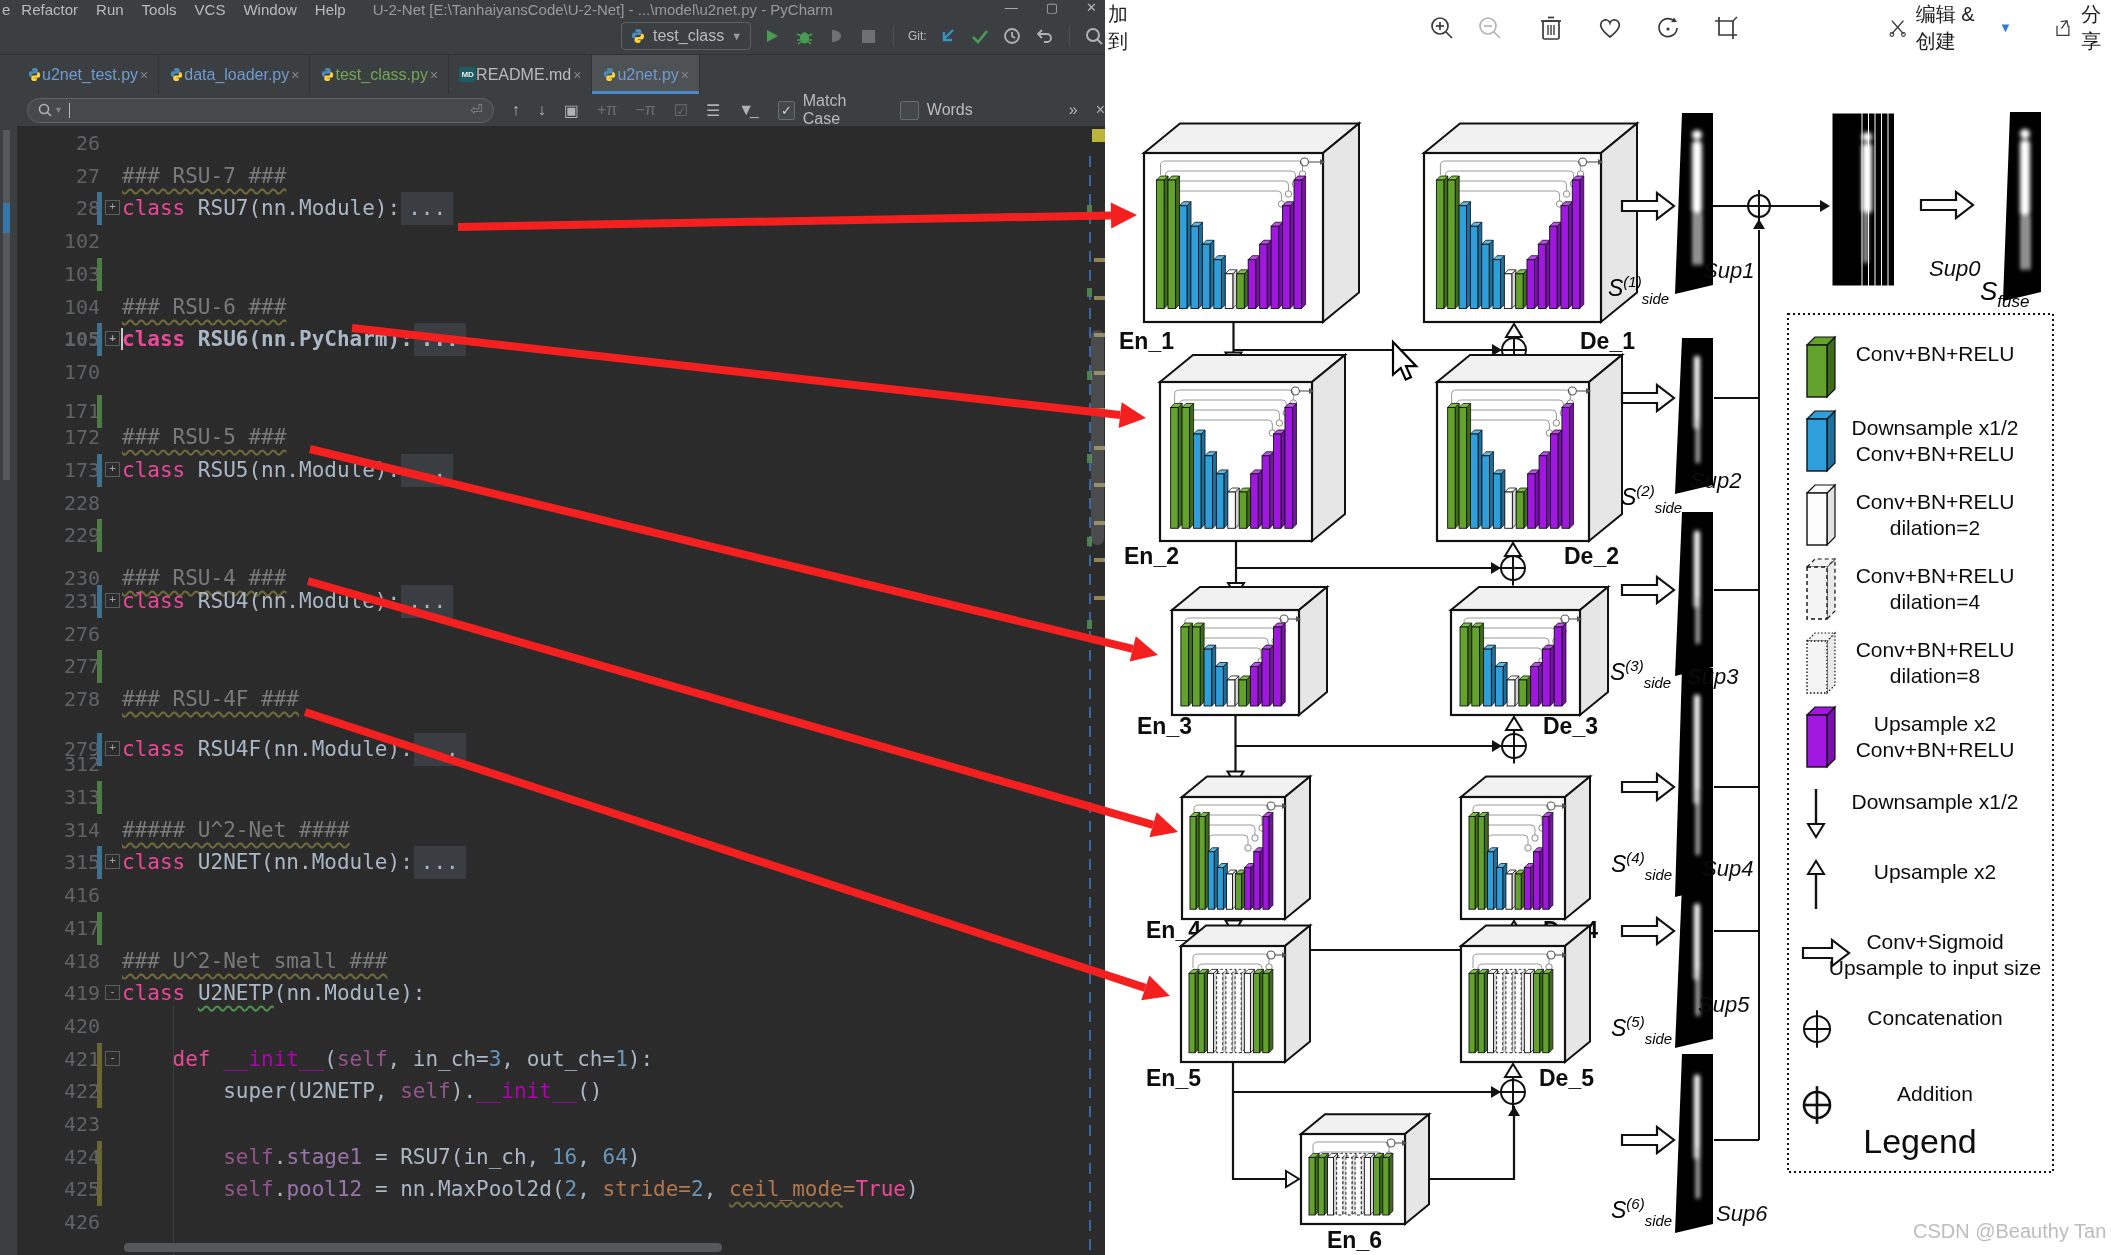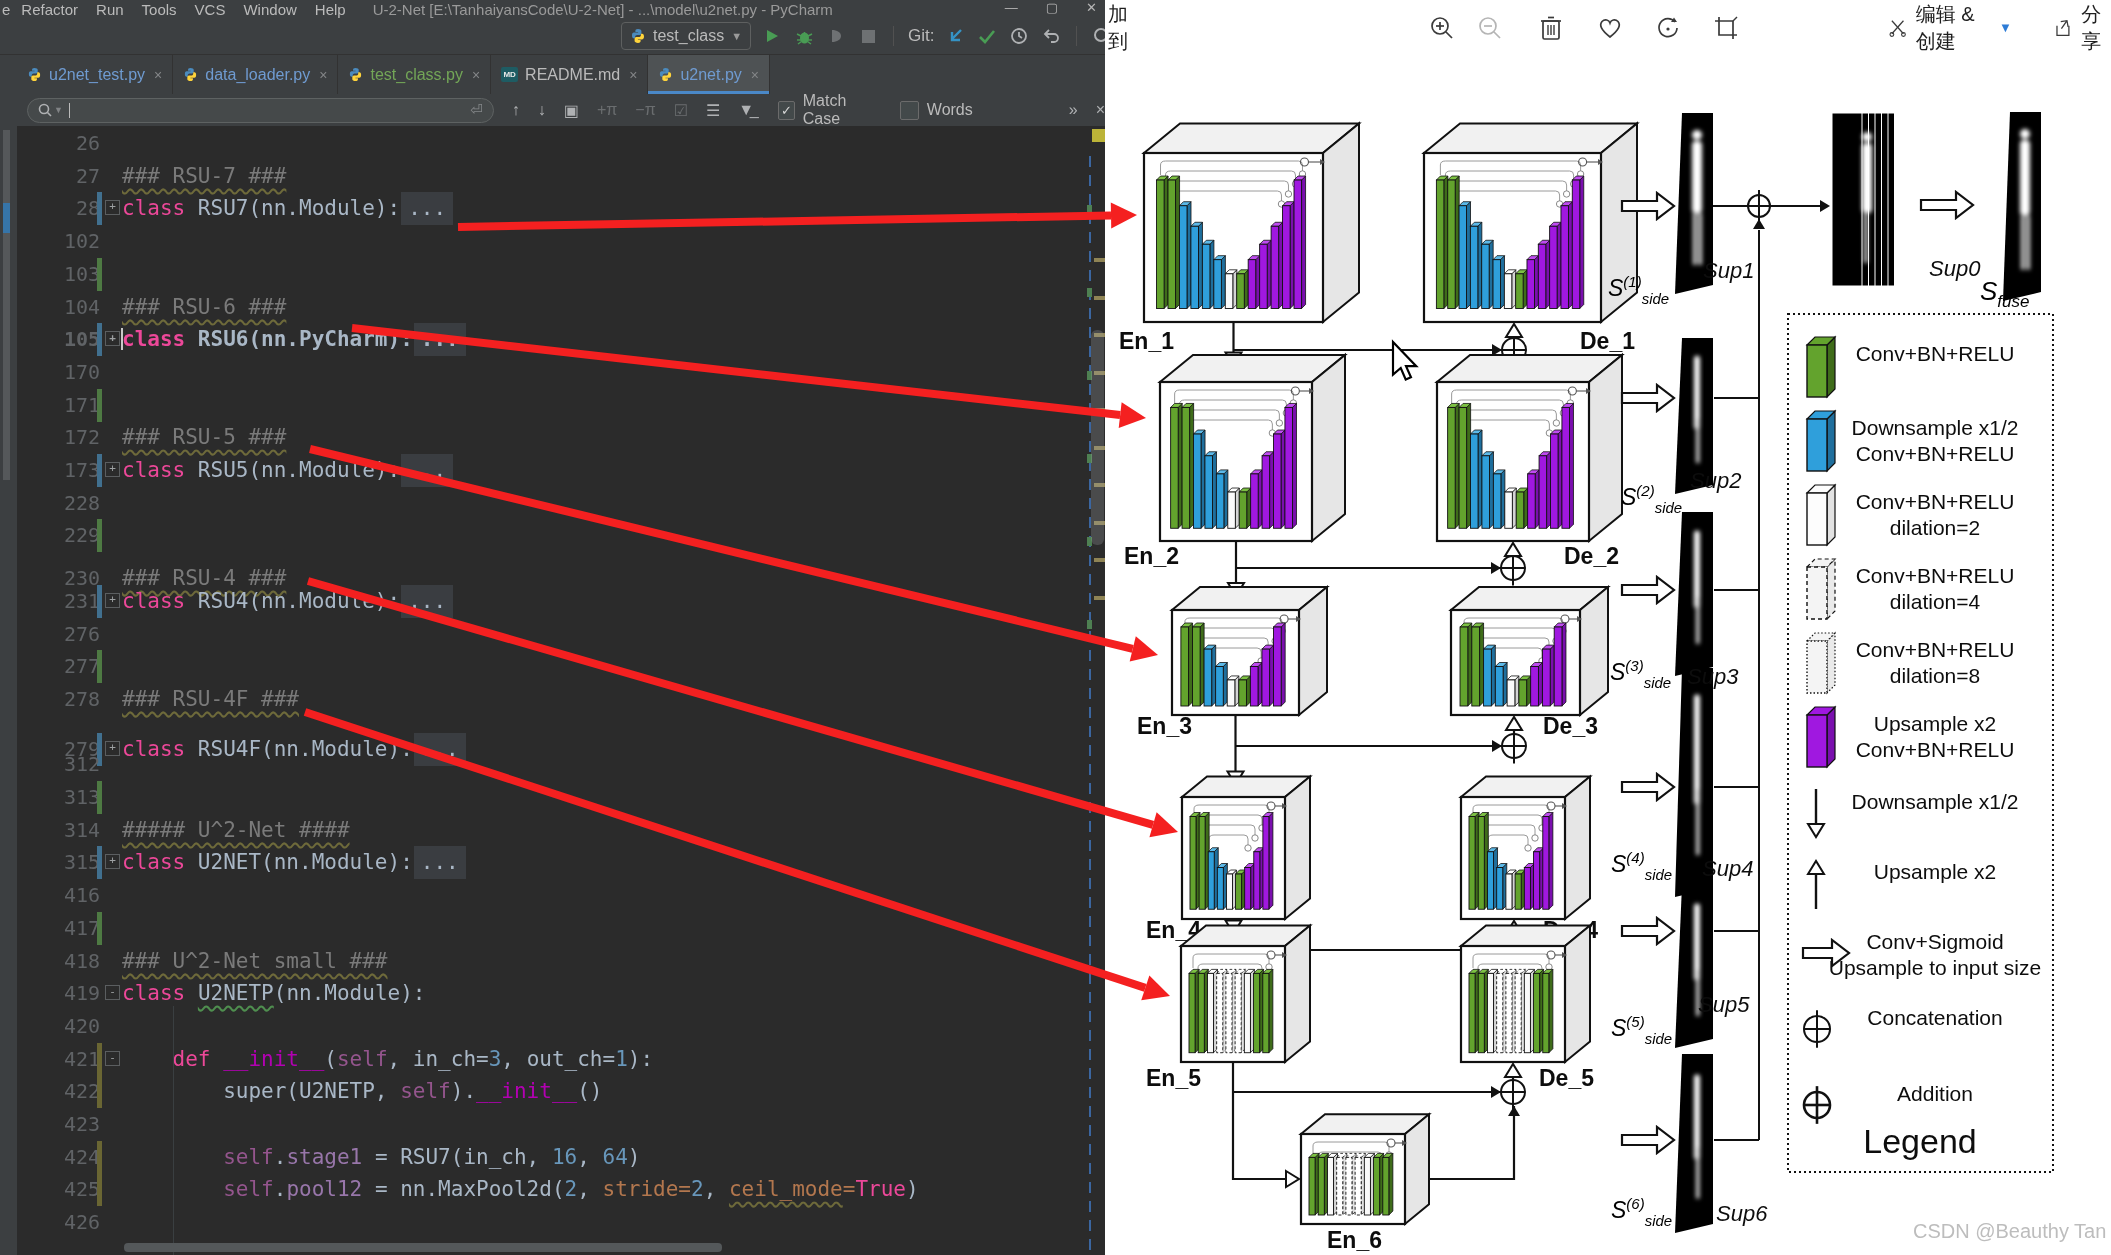--- a/index.html
+++ b/index.html
@@ -12,25 +12,25 @@
   .menu-item{padding:0 9px;white-space:nowrap;}
   #win-title{color:#9a9a9a;margin-left:18px;white-space:nowrap;}
   #win-btns{position:absolute;right:8px;top:0;display:flex;gap:28px;color:#b6b6b6;font-size:13px;}
   #toolbar{position:absolute;left:0;top:18px;width:100%;height:36px;background:#3c3f41;
            border-bottom:1px solid #323232;}
   #run-cluster{position:absolute;left:608px;top:4px;display:flex;align-items:center;gap:10px;padding-left:13px;}
   #run-config{display:flex;align-items:center;gap:7px;border:1px solid #5e6060;border-radius:4px;
               padding:2px 8px;color:#bbbbbb;font-size:16px;height:22px;}
   .tb-icon{width:22px;height:22px;display:flex;align-items:center;justify-content:center;}
   .tb-sep{width:1px;height:20px;background:#515151;margin:0 4px;}
-  #git-label{color:#bbbbbb;font-size:17px;}
+  #git-label{color:#bbbbbb;font-size:12px;}
   
   #tabbar{position:absolute;left:17px;top:55px;width:1088px;height:39px;background:#3c3f41;
           display:flex;align-items:stretch;border-bottom:1px solid #323232;}
-  .tab{display:flex;align-items:center;gap:7px;padding:0 10px;font-size:16px;color:#bbbbbb;
+  .tab{display:flex;align-items:center;padding:0 10px;font-size:16px;color:#bbbbbb;
        border-right:1px solid #323232;position:relative;}
   .tab.active{background:#4e5254;}
   .tab.active:after{content:"";position:absolute;left:0;right:0;bottom:-1px;height:4px;background:#4a88c7;}
   .tab .close{color:#848688;font-size:14px;margin-left:2px;}
   .md-badge{width:17px;height:15px;background:#1e5c63;color:#e8e8e8;font-size:8px;font-weight:bold;
             display:flex;align-items:center;justify-content:center;border-radius:2px;}
   
   #findbar{position:absolute;left:17px;top:94px;width:1088px;height:32px;background:#3c3f41;
            display:flex;align-items:center;border-bottom:1px solid #2b2b2b;}
   #find-field{position:relative;margin-left:10px;width:512px;height:23px;background:#45494a;
@@ -245,21 +245,21 @@
   <div id="editor">
     <div id="code-lines">
         <div class="code-line" style="top: 1px;"><span class="ln">26</span><span class="code-text"></span></div>
         <div class="code-line" style="top: 33.7px;"><span class="ln">27</span><span class="code-text"><span class="tk-c">### RSU-7 ###</span></span></div>
         <div class="code-line" style="top: 66.4px;"><span class="ln">28</span><span class="vcs vcs-m"></span><span class="fold-ic">+</span><span class="code-text"><span class="tk-k">class</span><span class="tk-t"> RSU7(nn.Module):</span><span class="fold-box">...</span></span></div>
         <div class="code-line" style="top: 99.1px;"><span class="ln">102</span><span class="code-text"></span></div>
         <div class="code-line" style="top: 131.8px;"><span class="ln">103</span><span class="vcs vcs-a"></span><span class="code-text"></span></div>
         <div class="code-line" style="top: 164.5px;"><span class="ln">104</span><span class="code-text"><span class="tk-c">### RSU-6 ###</span></span></div>
         <div class="code-line" style="top: 197.2px; font-weight: bold;"><span class="ln">105</span><span class="vcs vcs-m"></span><span class="fold-ic">+</span><span class="code-text"><span class="tk-k">class</span><span class="tk-t"> RSU6(nn.PyCharm):</span><span class="fold-box">...</span></span><div id="caret" style="left: 104px; top: 5px;"></div></div>
         <div class="code-line" style="top: 229.9px;"><span class="ln">170</span><span class="code-text"></span></div>
-        <div class="code-line" style="top: 263px;"><span class="ln">171</span><span class="vcs vcs-a"></span><span class="code-text"></span></div>
+        <div class="code-line" style="top: 269px;"><span class="ln">171</span><span class="vcs vcs-a"></span><span class="code-text"></span></div>
         <div class="code-line" style="top: 295.3px;"><span class="ln">172</span><span class="code-text"><span class="tk-c">### RSU-5 ###</span></span></div>
         <div class="code-line" style="top: 328px;"><span class="ln">173</span><span class="vcs vcs-m"></span><span class="fold-ic">+</span><span class="code-text"><span class="tk-k">class</span><span class="tk-t"> RSU5(nn.Module):</span><span class="fold-box">...</span></span></div>
         <div class="code-line" style="top: 360.7px;"><span class="ln">228</span><span class="code-text"></span></div>
         <div class="code-line" style="top: 393.4px;"><span class="ln">229</span><span class="vcs vcs-a"></span><span class="code-text"></span></div>
         <div class="code-line" style="top: 426.1px; margin-top: 10px;"><span class="ln">230</span><span class="code-text"><span class="tk-c">### RSU-4 ###</span></span></div>
         <div class="code-line" style="top: 458.8px;"><span class="ln">231</span><span class="vcs vcs-m"></span><span class="fold-ic">+</span><span class="code-text"><span class="tk-k">class</span><span class="tk-t"> RSU4(nn.Module):</span><span class="fold-box">...</span></span></div>
         <div class="code-line" style="top: 491.5px;"><span class="ln">276</span><span class="code-text"></span></div>
         <div class="code-line" style="top: 524.2px;"><span class="ln">277</span><span class="vcs vcs-a"></span><span class="code-text"></span></div>
         <div class="code-line" style="top: 556.9px;"><span class="ln">278</span><span class="code-text"><span class="tk-c">### RSU-4F ###</span></span></div>
         <div class="code-line" style="top: 589.6px; margin-top: 17px;"><span class="ln">279</span><span class="vcs vcs-m"></span><span class="fold-ic">+</span><span class="code-text"><span class="tk-k">class</span><span class="tk-t"> RSU4F(nn.Module):</span><span class="fold-box">...</span></span></div>

